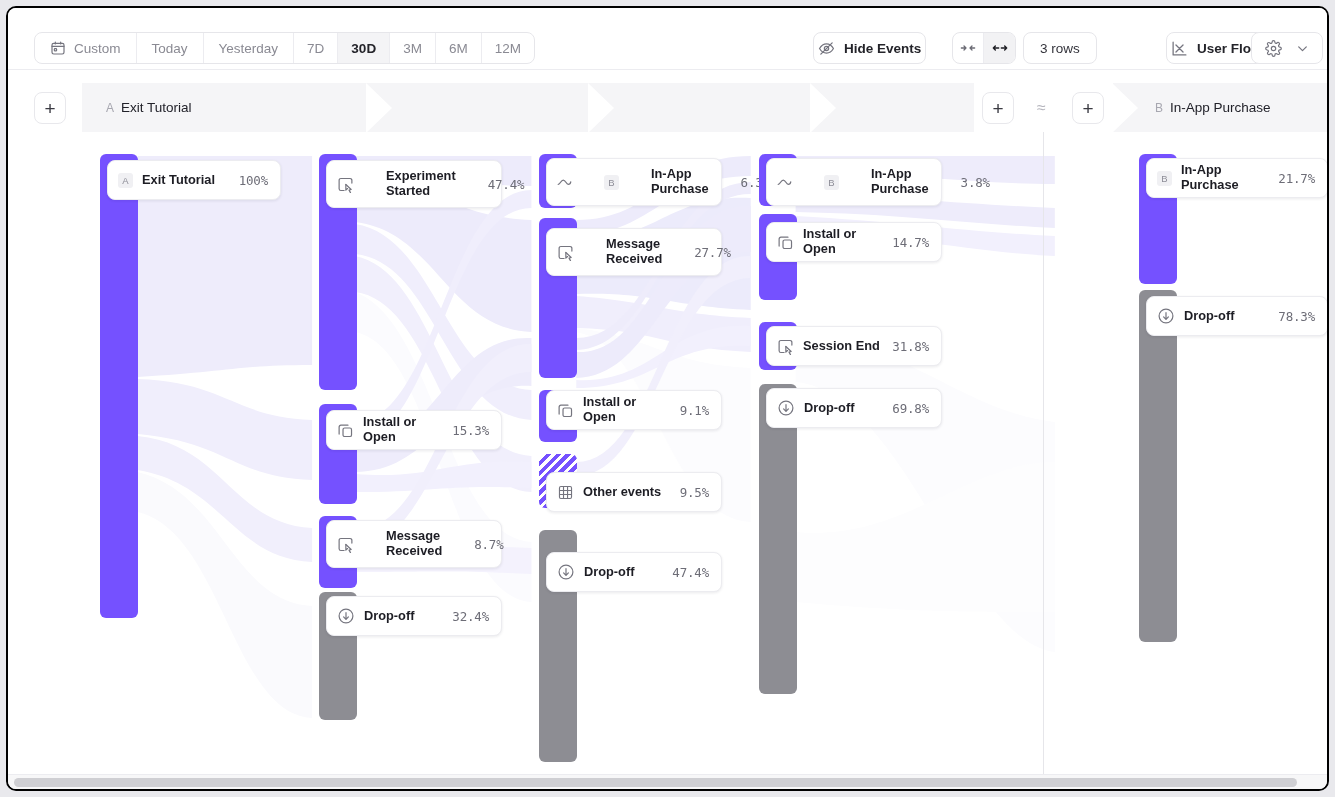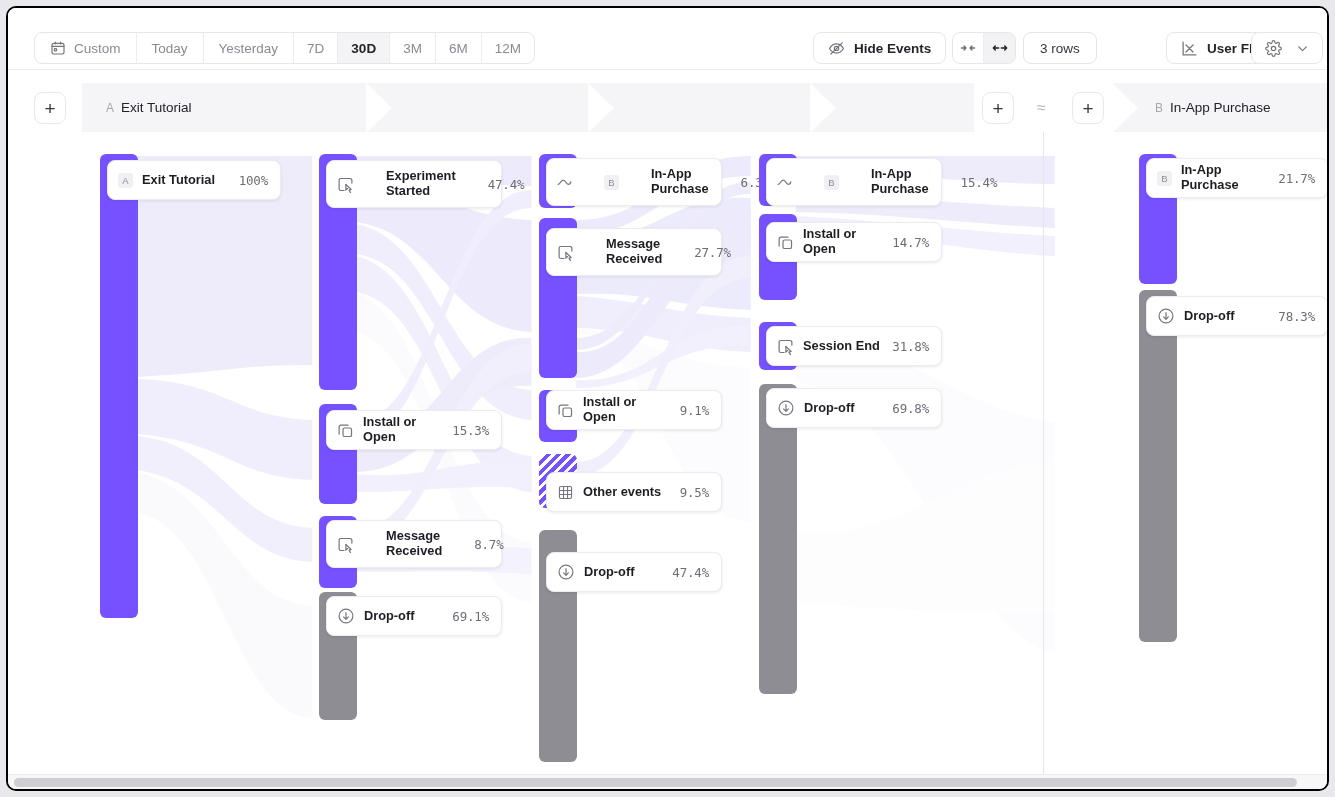--- a/index.html
+++ b/index.html
@@ -48,21 +48,21 @@
     height: 100%;
   }
   .seg:last-child { border-right: none; }
   .seg.active { background: #f4f4f6; color: #24242a; font-weight: 700; }
   .seg.narrow { padding: 0 13px; }
 
   .btn {
     position: absolute;
     height: 32px;
     display: flex; align-items: center; gap: 9px;
-    padding: 0 14px;
+    padding: 0 4px;
     border: 1px solid #e6e6ea;
     border-radius: 8px;
     background: #fff;
     font-size: 13.5px;
     color: #24242a;
     font-weight: 700;
     cursor: pointer;
     white-space: nowrap;
   }
   .btn .lbl { font-weight: 700; }
@@ -432,21 +432,21 @@
         </div>
         <div class="bar gray" style="left: 311px; top: 460px; height: 128px;"></div>
         <div class="card" style="left: 318px; top: 464px; width: 176px;">
           <span class="ic">
             <svg width="18" height="18" viewBox="0 0 24 24" fill="none" stroke="currentColor" stroke-width="1.6" stroke-linecap="round" stroke-linejoin="round">
               <circle cx="12" cy="12" r="9.2"></circle>
               <path d="M12 7.5v9M12 16.5l-3.2-3.3M12 16.5l3.2-3.3"></path>
             </svg>
           </span>
           <span class="nm">Drop-off</span>
-          <span class="pct">69.1%</span>
+          <span class="pct">32.4%</span>
         </div>
         <div class="bar" style="left: 531px; top: 22px; height: 54px;"></div>
         <div class="card two" style="left: 538px; top: 26px; width: 176px;">
           <span class="ic">
             <svg width="15" height="15" viewBox="0 0 24 24" fill="none" stroke="currentColor" stroke-width="2" stroke-linecap="round" stroke-linejoin="round">
               <path d="M2 15c3.5 0 4-7 8-7s4.5 7 8 7 4-4 4-4"></path>
             </svg>
           </span>
           <span class="badge">B</span>
           <span class="nm">In-App Purchase</span>
@@ -499,21 +499,21 @@
         </div>
         <div class="bar" style="left: 751px; top: 22px; height: 52px;"></div>
         <div class="card two" style="left: 758px; top: 26px; width: 176px;">
           <span class="ic">
             <svg width="15" height="15" viewBox="0 0 24 24" fill="none" stroke="currentColor" stroke-width="2" stroke-linecap="round" stroke-linejoin="round">
               <path d="M2 15c3.5 0 4-7 8-7s4.5 7 8 7 4-4 4-4"></path>
             </svg>
           </span>
           <span class="badge">B</span>
           <span class="nm">In-App Purchase</span>
-          <span class="pct">15.4%</span>
+          <span class="pct">3.8%</span>
         </div>
         <div class="bar" style="left: 751px; top: 82px; height: 86px;"></div>
         <div class="card" style="left: 758px; top: 90px; width: 176px;">
           <span class="ic">
             <svg width="17" height="17" viewBox="0 0 24 24" fill="none" stroke="currentColor" stroke-width="1.7" stroke-linecap="round" stroke-linejoin="round">
               <rect x="8.5" y="8.5" width="12" height="12" rx="2.3"></rect>
               <path d="M15.5 4.5h-10A2.5 2.5 0 0 0 3 7v10"></path>
             </svg>
           </span>
           <span class="nm">Install or Open</span>

